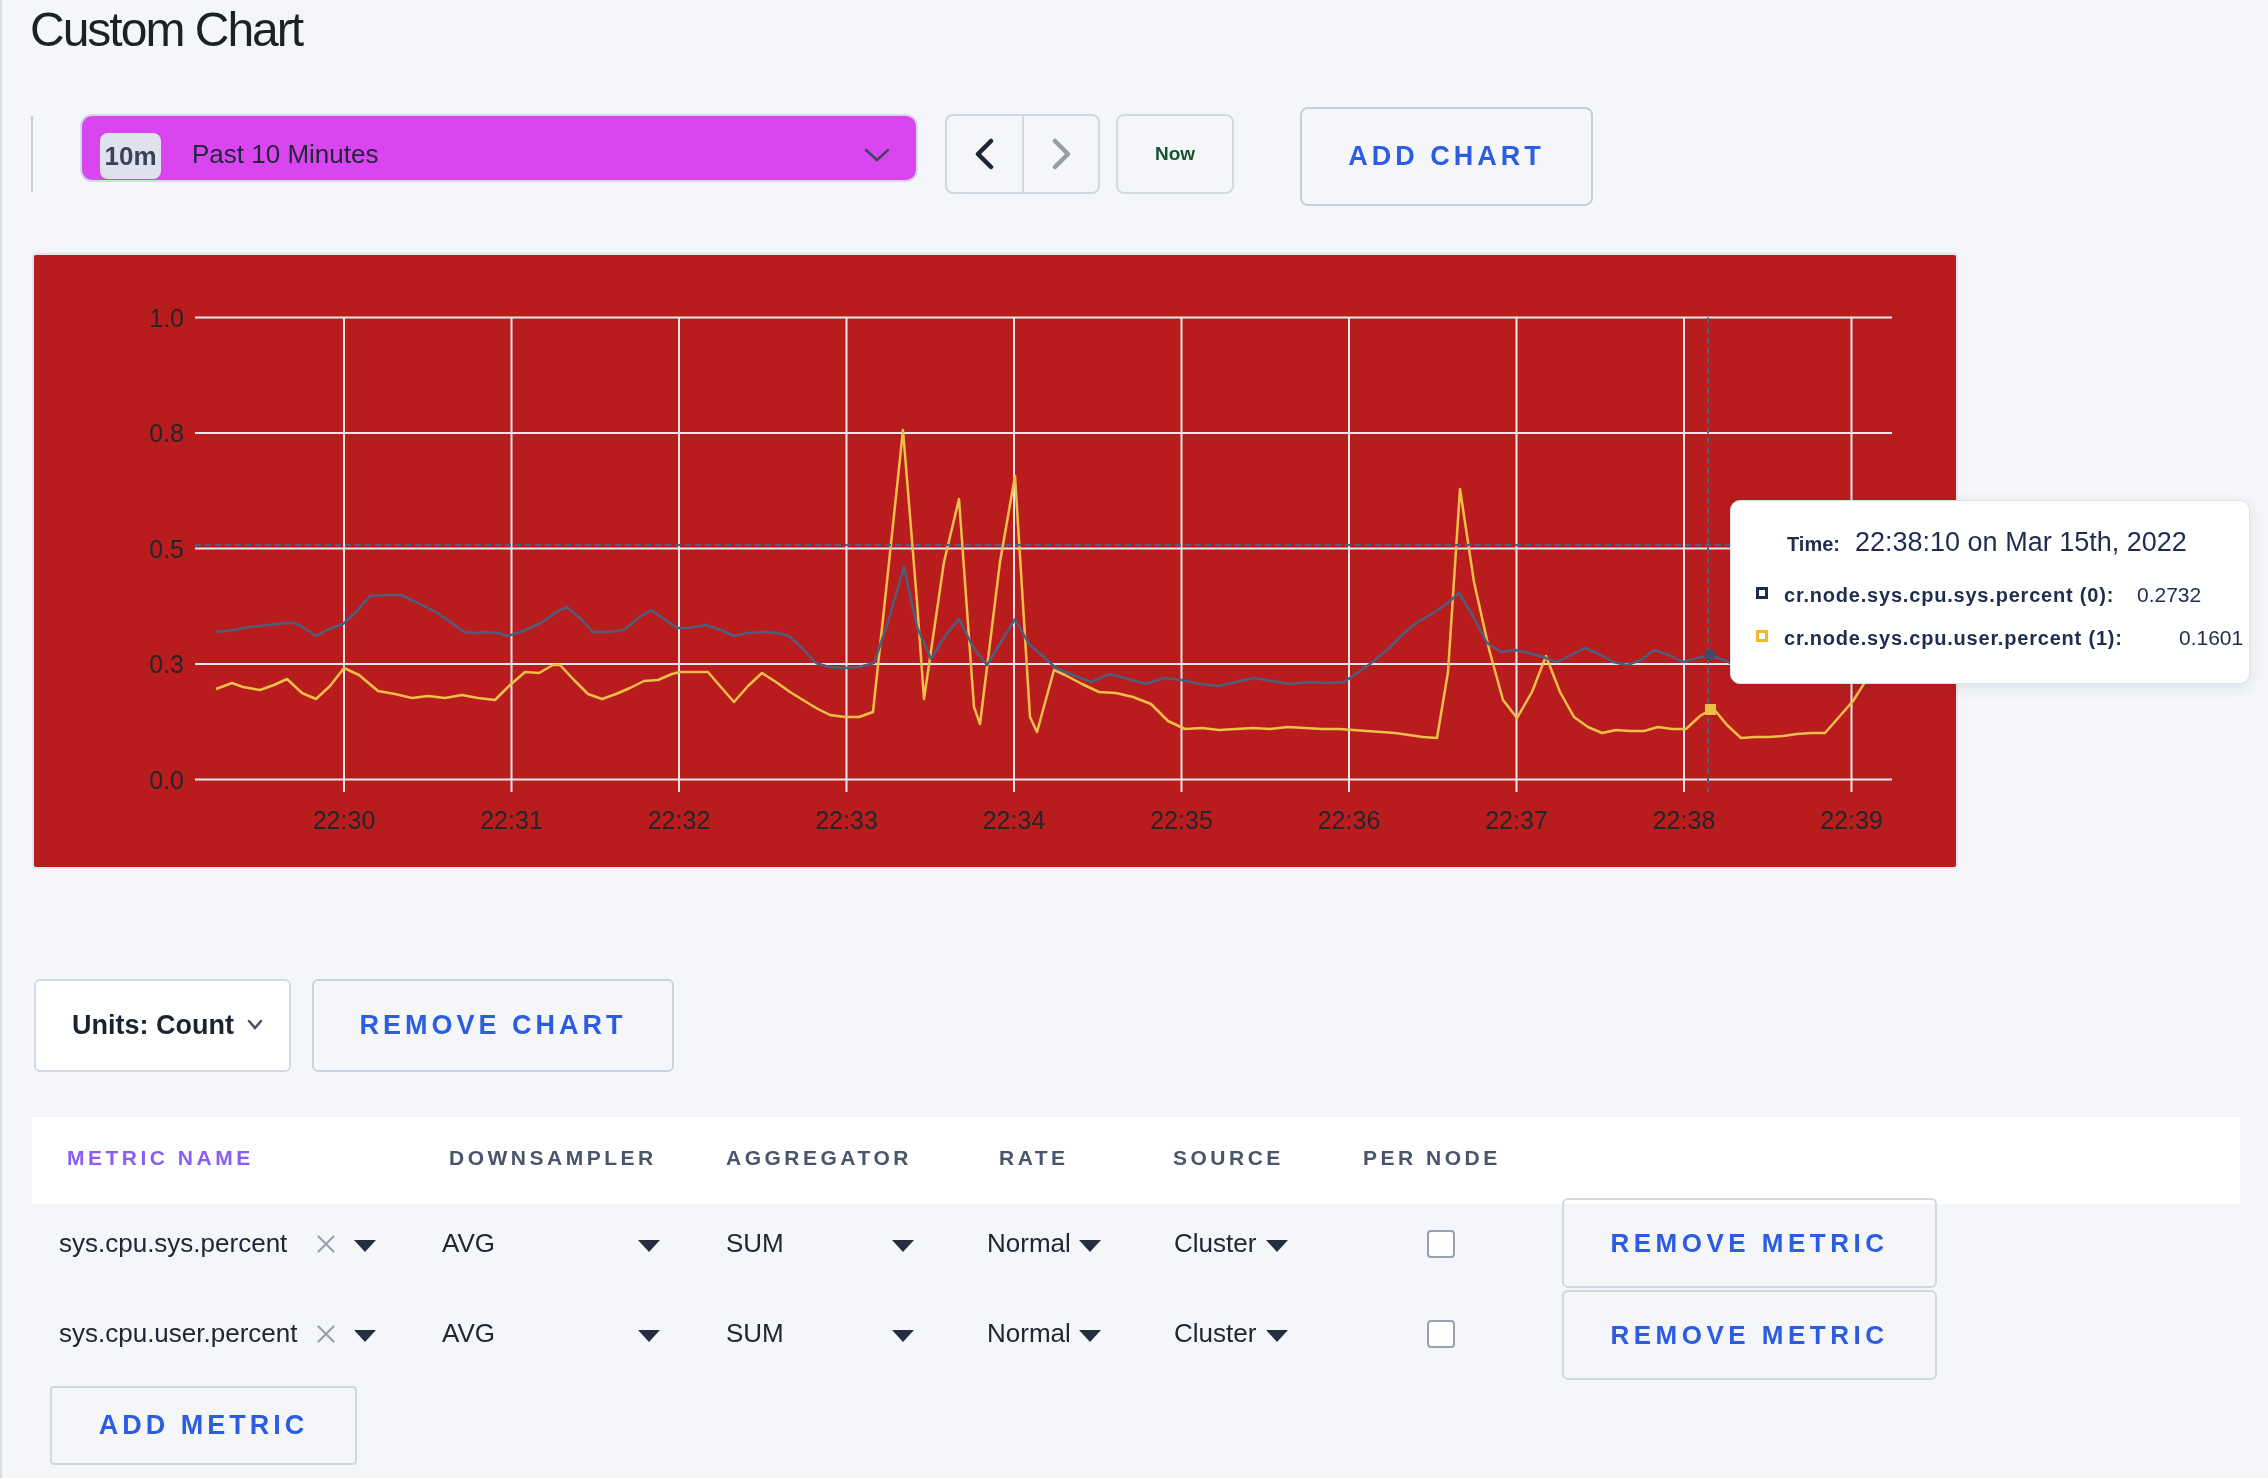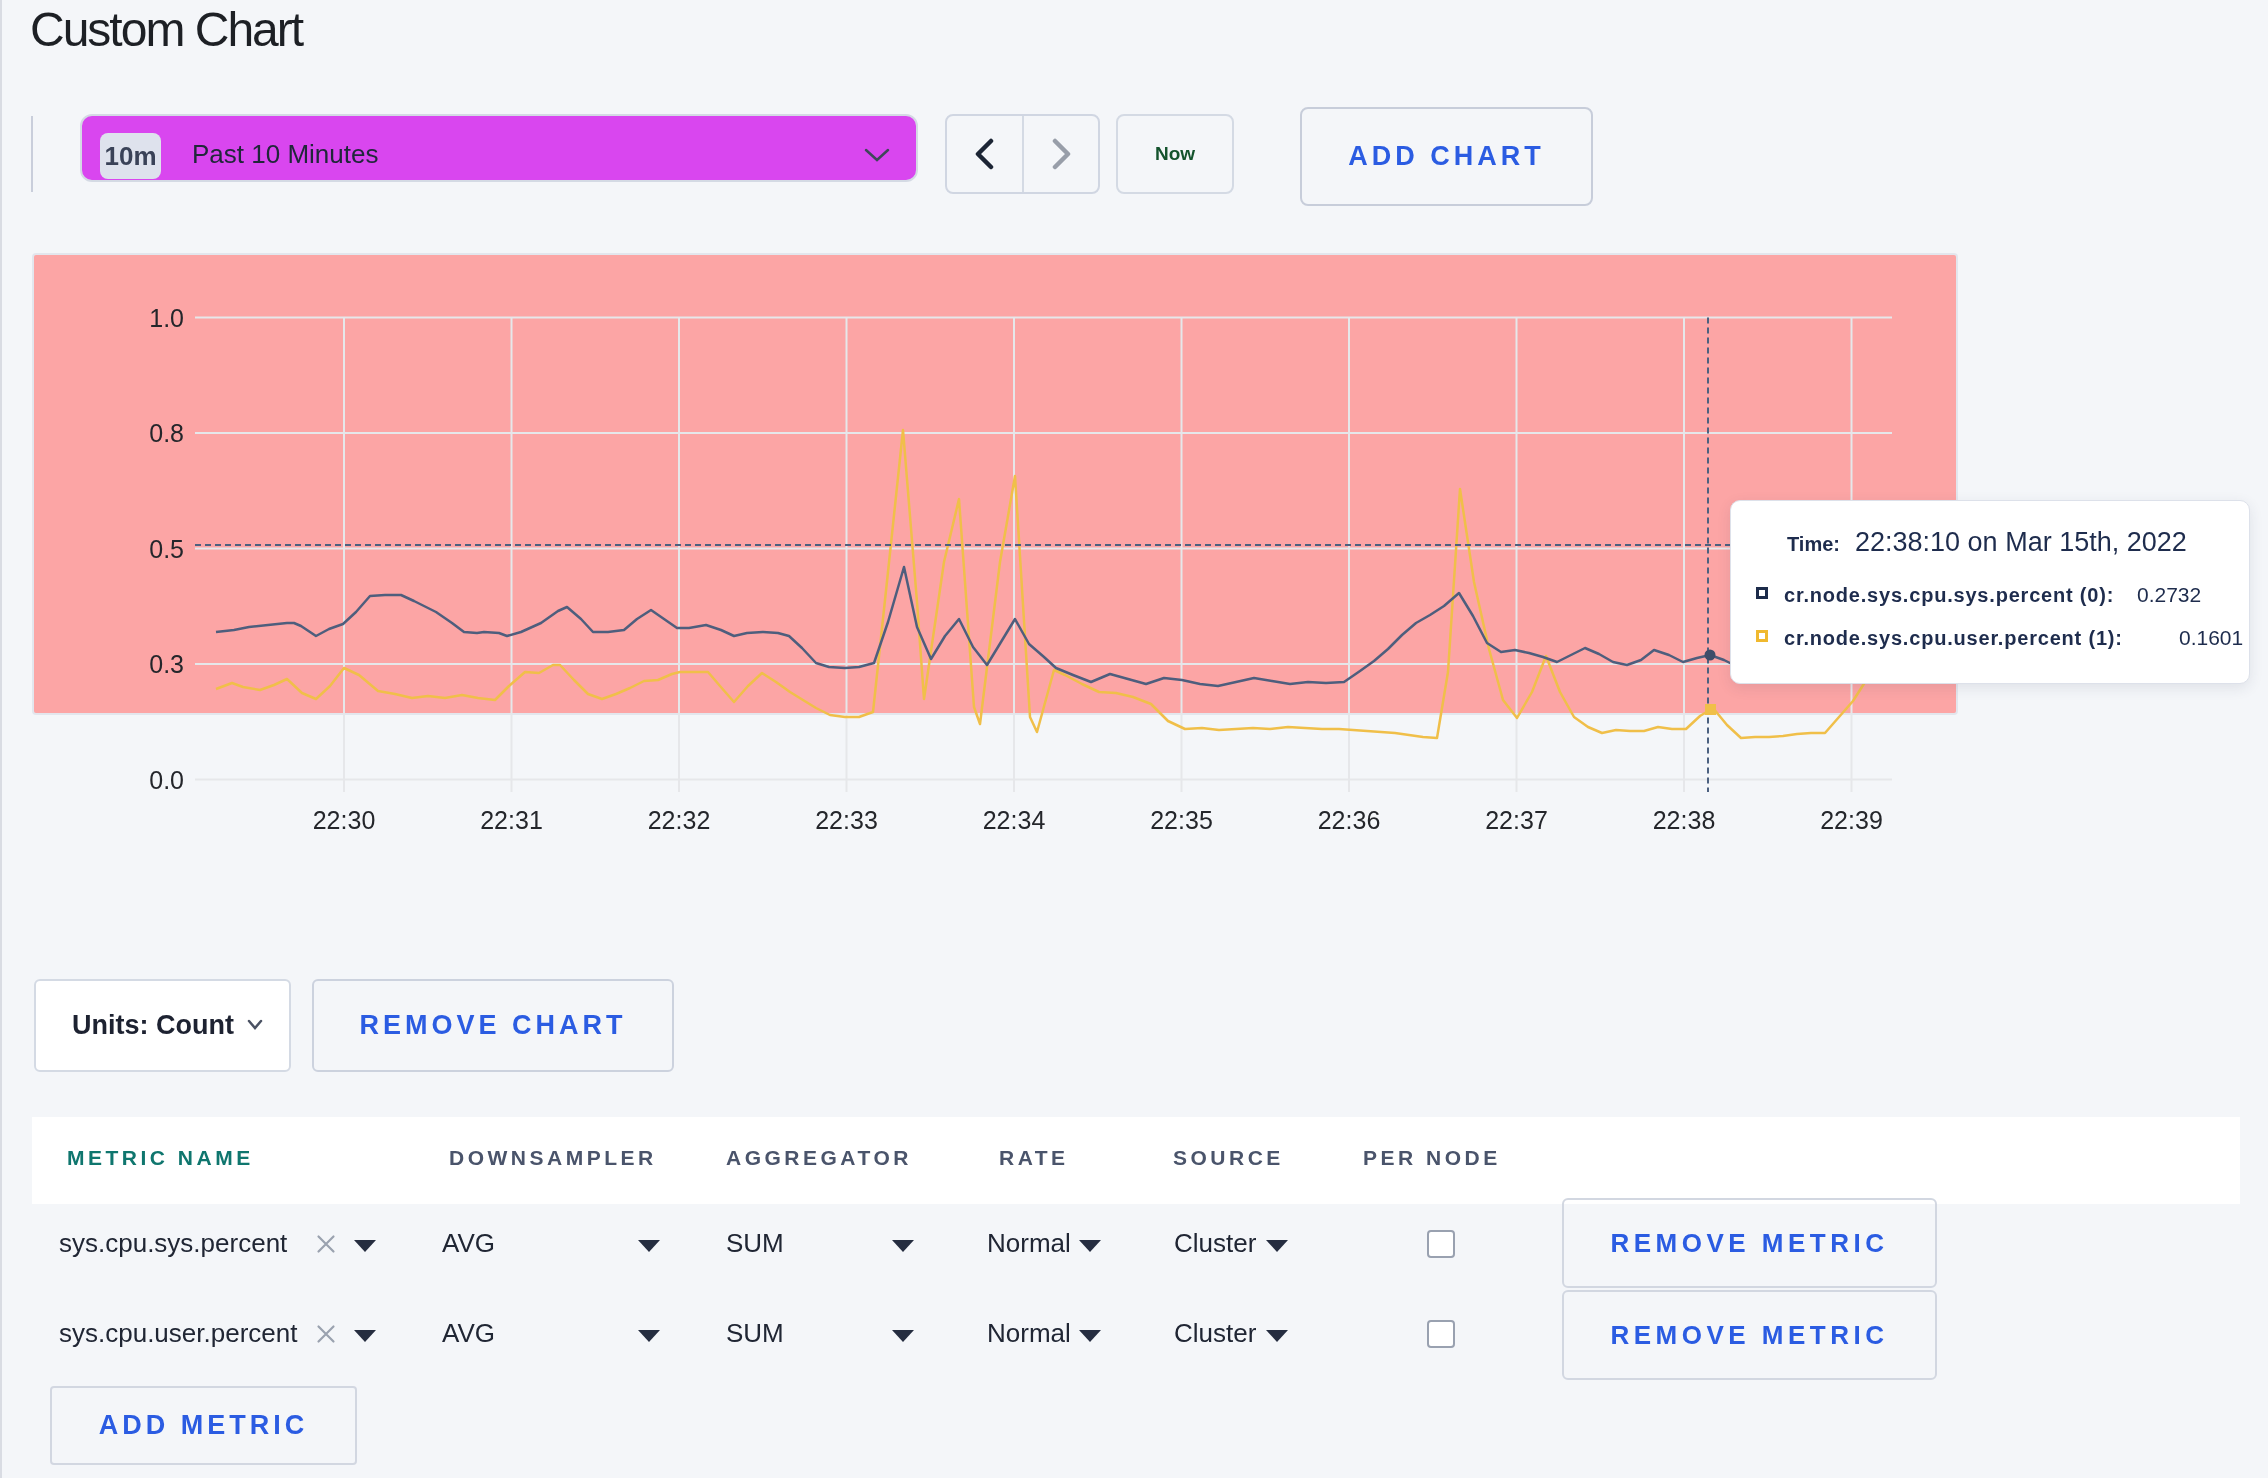--- a/index.html
+++ b/index.html
@@ -31,21 +31,21 @@
       </svg>
     <svg class="abs" style="left:104px; top:22px;" width="22" height="32" viewBox="0 0 22 32">
         <path d="M4 3 L17 16 L4 29" fill="none" stroke="#989ea9" stroke-width="4.5" stroke-linecap="round" stroke-linejoin="round"></path>
       </svg>
   </div>
 
   <div class="abs btn" style="left:1114px; top:114px; width:118px; height:80px; border-radius:8px; font-size:19px; color:#14532d; font-weight:600;">Now</div>
 
   <div class="abs btn" style="left:1298px; top:107px; width:293px; height:99px; border-radius:8px; border-color:#c7cdda; font-size:27px; letter-spacing:4px; color:#2b5ce2; font-weight:bold;">ADD CHART</div>
 
-  <div class="abs" id="card" style="left:30px; top:253px; width:1926px; height:462px; background:#fca5a5; border:2px solid #e3e6ed; border-radius:4px;">
+  <div class="abs" id="card" style="left:30px; top:253px; width:1926px; height:616px; background:#b91c1c; border:2px solid #e3e6ed; border-radius:4px;">
 <svg class="abs" style="left:0;top:0" width="1922" height="652" viewBox="0 0 1922 652">
 <line x1="161" y1="62.5" x2="1858" y2="62.5" stroke="#e6e7ea" stroke-width="2"></line>
 <line x1="161" y1="178" x2="1858" y2="178" stroke="#e6e7ea" stroke-width="2"></line>
 <line x1="161" y1="293.5" x2="1858" y2="293.5" stroke="#e6e7ea" stroke-width="2"></line>
 <line x1="161" y1="409" x2="1858" y2="409" stroke="#e6e7ea" stroke-width="2"></line>
 <line x1="161" y1="524.5" x2="1858" y2="524.5" stroke="#e6e7ea" stroke-width="2"></line>
 <line x1="310.0" y1="62.5" x2="310.0" y2="537" stroke="#e6e7ea" stroke-width="2"></line>
 <line x1="477.5" y1="62.5" x2="477.5" y2="537" stroke="#e6e7ea" stroke-width="2"></line>
 <line x1="645.0" y1="62.5" x2="645.0" y2="537" stroke="#e6e7ea" stroke-width="2"></line>
 <line x1="812.5" y1="62.5" x2="812.5" y2="537" stroke="#e6e7ea" stroke-width="2"></line>
@@ -92,21 +92,21 @@
 
   <div class="abs btn" style="left:310px; top:979px; width:362px; height:93px; border-color:#ccd2de; font-size:27px; letter-spacing:4px; color:#2b5ce2; font-weight:bold;">REMOVE CHART</div>
   <div class="abs" style="left:32px; top:979px; width:257px; height:93px; background:#fff; border:2px solid #d4dae4; border-radius:6px;">
     <div class="abs" style="left:36px; top:0; height:89px; display:flex; align-items:center; font-size:27px; font-weight:bold; color:#1d2231;">Units: Count</div>
     <svg class="abs" style="left:211px; top:38px;" width="16" height="11" viewBox="0 0 16 11">
         <path d="M2 2 L8 9 L14 2" fill="none" stroke="#4a5263" stroke-width="2.5" stroke-linecap="round"></path>
       </svg>
   </div>
 
   <div class="abs" style="left:30px; top:1117px; width:2208px; height:87px; background:#fff;"></div>
-  <div class="abs" style="left:65px; top:1146px; font-size:21px; letter-spacing:3.5px; font-weight:600; color:#0f766e;">METRIC NAME</div>
+  <div class="abs" style="left:65px; top:1146px; font-size:21px; letter-spacing:3.5px; font-weight:600; color:#8b5cf6;">METRIC NAME</div>
 <div class="abs" style="left:447px; top:1146px; font-size:21px; letter-spacing:3.5px; font-weight:600; color:#4a546b;">DOWNSAMPLER</div>
 <div class="abs" style="left:724px; top:1146px; font-size:21px; letter-spacing:3.5px; font-weight:600; color:#4a546b;">AGGREGATOR</div>
 <div class="abs" style="left:981px; top:1146px; font-size:21px; letter-spacing:3.5px; font-weight:600; color:#4a546b;margin-left:16px;">RATE</div>
 <div class="abs" style="left:1171px; top:1146px; font-size:21px; letter-spacing:3.5px; font-weight:600; color:#4a546b;">SOURCE</div>
 <div class="abs" style="left:1361px; top:1146px; font-size:21px; letter-spacing:3.5px; font-weight:600; color:#4a546b;">PER NODE</div>
   <div class="abs" style="left:57px; top:1228px; font-size:26px; color:#202634;">sys.cpu.sys.percent</div>
 <svg class="abs" style="left:314px; top:1234px;" width="20" height="20" viewBox="0 0 20 20">
       <path d="M2.5 2.5 L17.5 17.5 M17.5 2.5 L2.5 17.5" stroke="#9aa2af" stroke-width="2.2" stroke-linecap="round"></path>
     </svg>
 <svg class="abs" style="left:352px; top:1239px;" width="22" height="13" viewBox="0 0 22 13">

